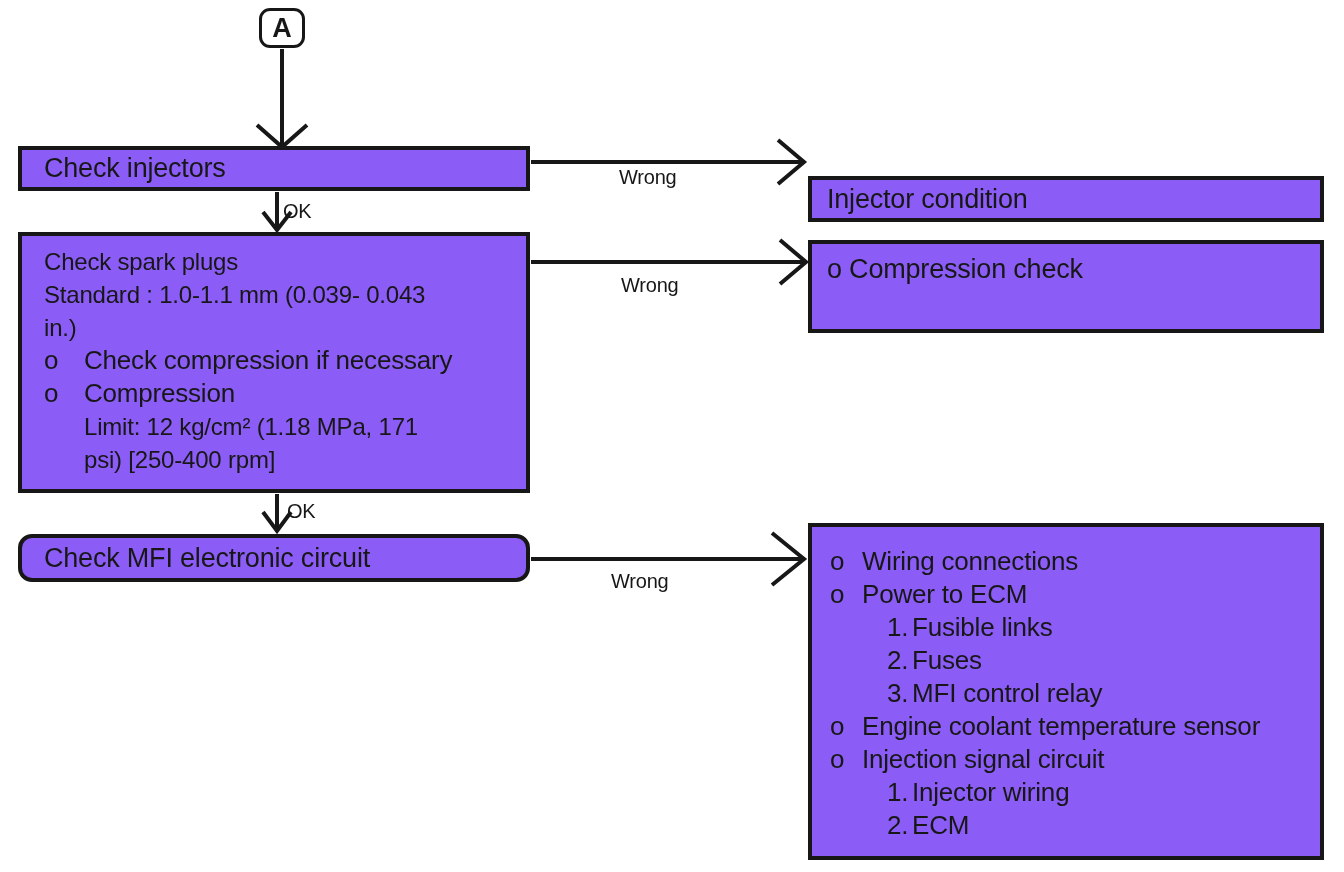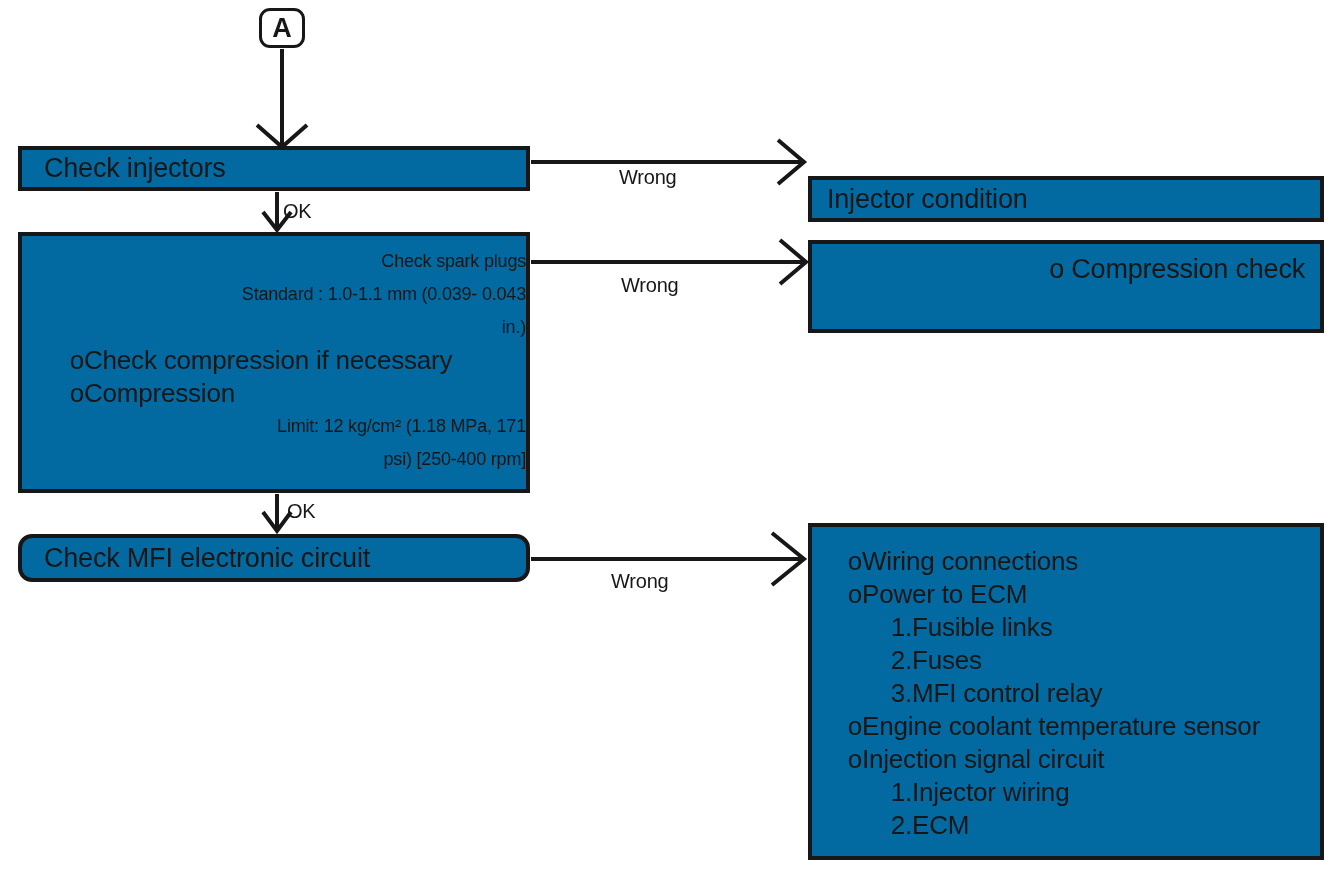--- a/index.html
+++ b/index.html
@@ -4,22 +4,21 @@
 <style>
   * { box-sizing: border-box; margin: 0; padding: 0; }
   html, body { width: 1344px; height: 872px; background: #ffffff; overflow: hidden; }
   body { font-family: "Liberation Sans", sans-serif; color: #171717; }
 
   #canvas { position: relative; width: 1344px; height: 872px; background: #ffffff; }
 
   .fbox {
     position: absolute;
     border: 4px solid #171717;
-    background: #0369a1;
-    text-align: right;
+    background: #8b5cf6;
   }
   .single { display: flex; align-items: center; }
   .box-text { font-size: 27px; letter-spacing: -0.2px; white-space: nowrap; }
 
   
   #connector-a {
     position: absolute; left: 259px; top: 8px; width: 46px; height: 40px;
     border: 3px solid #171717; border-radius: 11px;
     display: flex; align-items: center; justify-content: center;
     font-size: 27px; font-weight: bold; background: #fff;
@@ -29,21 +28,21 @@
   #box-check-injectors { left: 18px; top: 146px; width: 512px; height: 45px; padding-left: 22px; }
   #box-check-spark-plugs { left: 18px; top: 232px; width: 512px; height: 261px; padding-top: 9px; }
   #box-check-mfi-circuit { left: 18px; top: 534px; width: 512px; height: 48px; padding-left: 22px; border-radius: 14px; }
 
   
   #box-injector-condition { left: 808px; top: 144px; width: 516px; height: 46px; padding-left: 15px; margin-top: 32px; }
   #box-compression-check { left: 808px; top: 240px; width: 516px; height: 93px; padding: 10px 15px; }
   #box-mfi-causes { left: 808px; top: 523px; width: 516px; height: 337px; padding-top: 18px; }
 
   
-  .line { font-size: 18px; line-height: 33px; letter-spacing: -0.2px; white-space: nowrap; padding-left: 22px; }
+  .line { font-size: 24px; line-height: 33px; letter-spacing: -0.2px; white-space: nowrap; padding-left: 22px; }
   .cont { padding-left: 62px; }
   .brow { display: flex; font-size: 26px; line-height: 33px; letter-spacing: -0.2px; white-space: nowrap; }
   .brow .marker { flex: 0 0 auto; }
   #box-check-spark-plugs .brow { padding-left: 22px; }
   #box-check-spark-plugs .marker { width: 40px; }
   .li { display: flex; font-size: 26px; line-height: 33px; letter-spacing: -0.2px; white-space: nowrap; }
   .li.lvl1 { padding-left: 18px; }
   .li.lvl1 .marker { width: 32px; }
   .li.lvl2 { padding-left: 75px; }
   .li.lvl2 .marker { width: 25px; }

